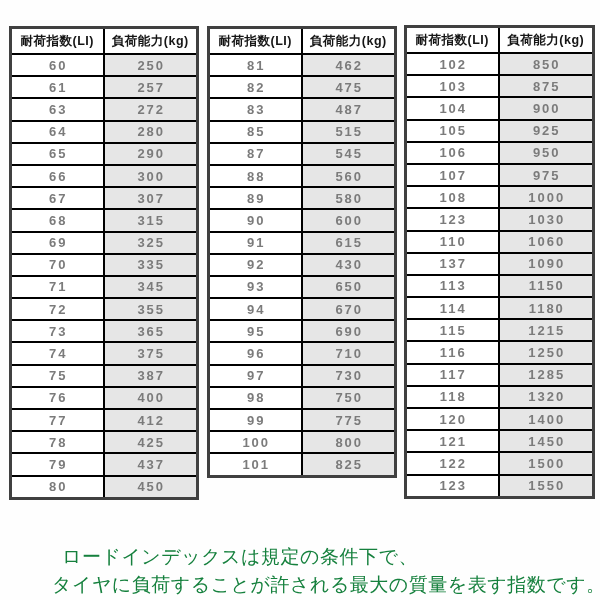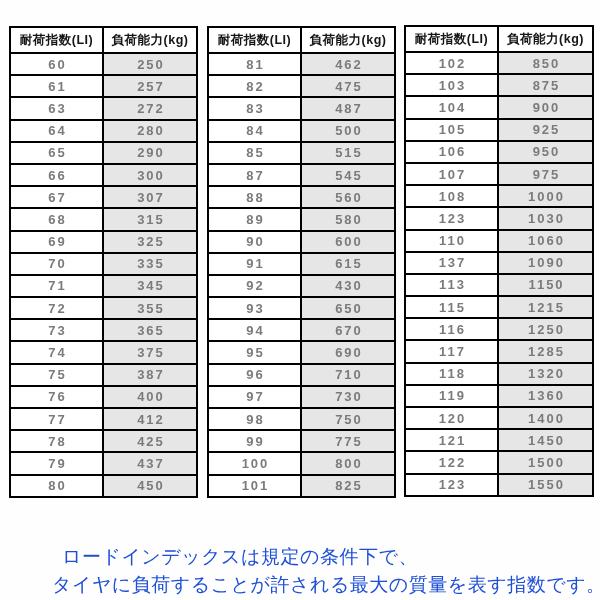--- a/index.html
+++ b/index.html
@@ -13,21 +13,21 @@
     height: 600px;
     background: #fefefe;
     font-family: "Liberation Sans", "DejaVu Sans", sans-serif;
     overflow: hidden;
   }
   table.li-table {
     position: absolute;
     border-collapse: collapse;
     table-layout: fixed;
     background: #ffffff;
-    border: 1px solid #404040;
+    border: 3px solid #404040;
   }
   #table-1 { left: 9px;   top: 26px; width: 187px; }
   #table-2 { left: 207px; top: 26px; width: 187px; }
   #table-3 { left: 404px; top: 25px; width: 188px; }
 
   .li-table th {
     border: 2px solid #000000;
     height: 24px;
     padding: 0;
     font-size: 12.5px;
@@ -47,21 +47,21 @@
     text-align: center;
     letter-spacing: 2px;
     text-indent: 2px;
   }
   .li-table td.li-cell { background: #ffffff; }
   .li-table td.kg-cell { background: #e6e6e6; }
 
   .footer-line {
     position: absolute;
     font-size: 19px;
-    color: #1d4ed8;
+    color: #15803d;
     letter-spacing: 0.5px;
     white-space: nowrap;
   }
   #footer-line-1 { left: 62px; top: 544px; }
   #footer-line-2 { left: 52px; top: 572px; }
 </style>
 </head>
 <body>
 
 <div class="canvas">
@@ -203,24 +203,20 @@
         <tr>
           <td class="li-cell">82</td>
           <td class="kg-cell">475</td>
         </tr>
 
         <tr>
           <td class="li-cell">83</td>
           <td class="kg-cell">487</td>
         </tr>
 
-        <tr>
-          <td class="li-cell">84</td>
-          <td class="kg-cell">500</td>
-        </tr>
 
         <tr>
           <td class="li-cell">85</td>
           <td class="kg-cell">515</td>
         </tr>
 
 
         <tr>
           <td class="li-cell">87</td>
           <td class="kg-cell">545</td>
@@ -360,20 +356,24 @@
           <td class="li-cell">137</td>
           <td class="kg-cell">1090</td>
         </tr>
 
 
         <tr>
           <td class="li-cell">113</td>
           <td class="kg-cell">1150</td>
         </tr>
 
+        <tr>
+          <td class="li-cell">114</td>
+          <td class="kg-cell">1180</td>
+        </tr>
 
         <tr>
           <td class="li-cell">115</td>
           <td class="kg-cell">1215</td>
         </tr>
 
         <tr>
           <td class="li-cell">116</td>
           <td class="kg-cell">1250</td>
         </tr>
@@ -381,24 +381,20 @@
         <tr>
           <td class="li-cell">117</td>
           <td class="kg-cell">1285</td>
         </tr>
 
         <tr>
           <td class="li-cell">118</td>
           <td class="kg-cell">1320</td>
         </tr>
 
-        <tr>
-          <td class="li-cell">119</td>
-          <td class="kg-cell">1360</td>
-        </tr>
 
         <tr>
           <td class="li-cell">120</td>
           <td class="kg-cell">1400</td>
         </tr>
 
         <tr>
           <td class="li-cell">121</td>
           <td class="kg-cell">1450</td>
         </tr>

